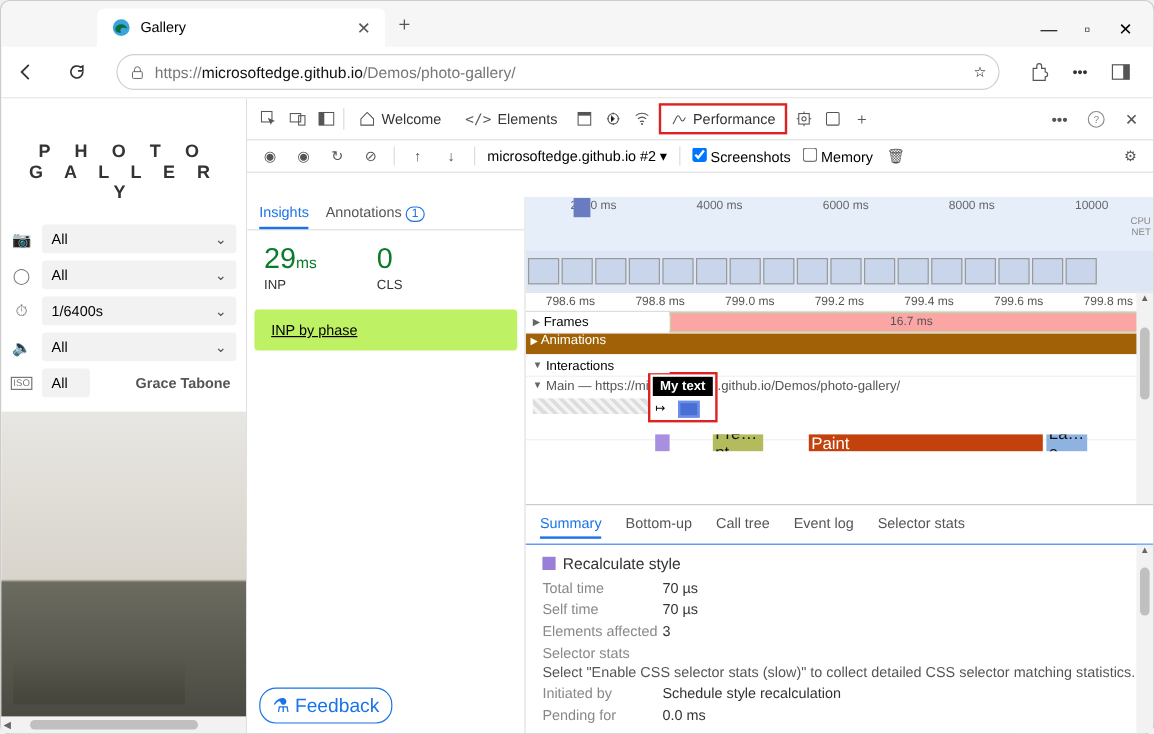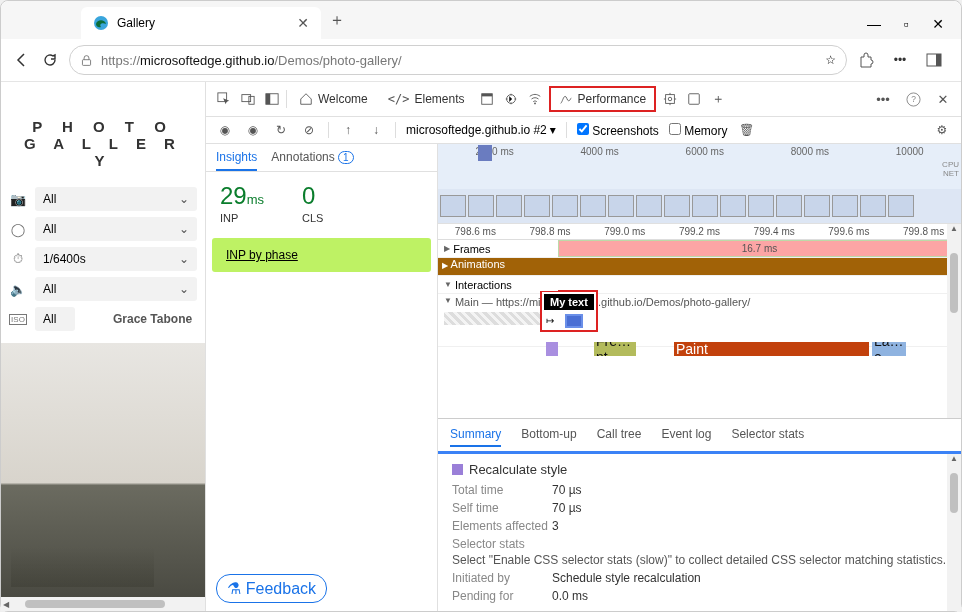--- a/index.html
+++ b/index.html
@@ -9,21 +9,21 @@
 .win { width: 100%; height: 100%; background: #fff; border: 1px solid #ccc; border-radius: 8px; display: flex; flex-direction: column; }
 .titlebar { display: flex; align-items: flex-end; height: 38px; background: #f6f6f6; border-radius: 8px 8px 0 0; }
 .tab { display: flex; align-items: center; gap: 8px; background: #fff; padding: 6px 12px; margin-left: 80px; border-radius: 6px 6px 0 0; width: 240px; height: 32px; }
 .tab-favicon { width: 16px; height: 16px; }
 .tab-title { flex: 1; font-size: 12px; }
 .tab-close { font-size: 14px; color: #555; }
 .new-tab { margin-left: 8px; font-size: 16px; color: #555; align-self: center; }
 .win-controls { margin-left: auto; display: flex; gap: 18px; padding: 0 16px 8px 0; align-items: center; }
 .win-btn { width: 14px; height: 14px; display: flex; align-items: center; justify-content: center; font-size: 14px; }
 
-.navbar { display: flex; align-items: center; gap: 10px; padding: 6px 12px; border-bottom: 1px solid #e5e5e5; }
+.navbar { display: flex; align-items: center; gap: 24px; padding: 6px 12px; border-bottom: 1px solid #e5e5e5; }
 .nav-icon { width: 18px; height: 18px; display: flex; align-items: center; justify-content: center; color: #333; }
 .urlbar { flex: 1; display: flex; align-items: center; gap: 8px; border: 1px solid #d0d0d0; border-radius: 16px; padding: 4px 10px; height: 30px; }
 .url-text { font-size: 13px; color: #777; flex: 1; white-space: nowrap; overflow: hidden; }
 .url-black { color: #111; }
 .nav-right { display: flex; gap: 16px; align-items: center; padding-right: 6px; }
 
 .main { flex: 1; display: flex; overflow: hidden; }
 
 
 .left { width: 205px; border-right: 1px solid #e0e0e0; display: flex; flex-direction: column; }
@@ -48,28 +48,28 @@
 .dt-tabitem { display: flex; align-items: center; gap: 5px; padding: 4px 8px; font-size: 12px; color: #333; }
 .dt-perf { border: 2px solid #d22; }
 .dt-spacer { flex: 1; }
 .dt-tabs-right { display: flex; gap: 10px; align-items: center; }
 
 .dt-toolbar { display: flex; align-items: center; gap: 10px; padding: 4px 10px; border-bottom: 1px solid #e0e0e0; font-size: 12px; }
 .dt-tool { width: 18px; height: 18px; display: flex; align-items: center; justify-content: center; color: #555; }
 .dt-sel { display: flex; align-items: flex-end; gap: 3px; }
 .cbx { width: 12px; height: 12px; }
 
-.dt-content { flex: 1; display: flex; overflow: hidden; }
+.dt-content { flex: 1; display: flex; overflow: hidden; margin-top: 20px; }
 
 .insights-col { width: 232px; border-right: 1px solid #e0e0e0; display: flex; flex-direction: column; }
 .ins-tabs { display: flex; gap: 14px; padding: 6px 10px 0; border-bottom: 1px solid #e0e0e0; font-size: 12px; }
 .ins-tab { padding-bottom: 5px; color: #555; }
 .ins-tab.active { color: #1a73e8; border-bottom: 2px solid #1a73e8; }
 .ins-badge { display: inline-block; border: 1px solid #1a73e8; color: #1a73e8; border-radius: 8px; padding: 0 4px; font-size: 10px; }
-.metrics { display: flex; padding: 10px 14px; gap: 38px; align-items: flex-end; }
+.metrics { display: flex; padding: 10px 14px; gap: 50px; align-items: flex-end; }
 .metric-val { font-size: 24px; color: #0a7d2c; }
 .metric-unit { font-size: 13px; color: #0a7d2c; }
 .metric-lbl { font-size: 11px; color: #333; margin-top: 2px; }
 .inp-row { background: #bef264; padding: 10px 14px; font-size: 12px; margin: 4px 6px 0; border-radius: 3px; text-decoration: underline; }
 .feedback { margin: auto 10px 8px; border: 1px solid #1a73e8; color: #1a73e8; border-radius: 14px; padding: 4px 10px; font-size: 16px; width: fit-content; }
 
 .perf-col { flex: 1; display: flex; flex-direction: column; position: relative; overflow: hidden; }
 .overview { height: 80px; border-bottom: 1px solid #e0e0e0; position: relative; background: linear-gradient(#e6eef9, #e6eef9); }
 .ov-ruler { display: flex; font-size: 10px; color: #666; padding: 2px 4px 0; justify-content: space-around; }
 .ov-sel { position: absolute; left: 40px; top: 1px; width: 14px; height: 16px; background: #6a7cc0; }
@@ -99,21 +99,21 @@
 
 .annot-box { position: absolute; border: 2px solid #d22; background: #fff; padding: 2px; }
 .annot-label { background: #000; color: #fff; font-size: 11px; font-weight: 600; padding: 2px 6px; white-space: nowrap; }
 .annot-target { width: 18px; height: 14px; background: #4a6fd4; border: 2px solid #6a8fe8; margin: 2px auto 0; position: relative; }
 
 .vscroll { position: absolute; right: 0; top: 0; bottom: 0; width: 14px; background: #f2f2f2; }
 .vthumb { width: 8px; height: 60px; background: #c0c0c0; border-radius: 4px; margin: 20px auto 0; }
 .vup { font-size: 8px; text-align: center; color: #666; }
 
 .details { border-top: 1px solid #ccc; display: flex; flex-direction: column; }
-.det-tabs { display: flex; gap: 20px; padding: 4px 12px; border-bottom: 3px solid #3b82f6; font-size: 12px; }
+.det-tabs { display: flex; gap: 20px; padding: 4px 12px; border-bottom: 1px solid #3b82f6; font-size: 12px; }
 .det-tab { padding: 4px 0; color: #555; }
 .det-tab.active { color: #1a73e8; border-bottom: 2px solid #1a73e8; }
 .det-body { padding: 8px 14px; font-size: 12px; color: #555; position: relative; }
 .det-title { display: flex; align-items: center; gap: 6px; color: #333; font-size: 13px; margin-bottom: 6px; }
 .sq { width: 11px; height: 11px; background: #9a7fd8; }
 .det-grid { display: grid; grid-template-columns: 100px 1fr; row-gap: 4px; font-size: 12px; }
 .det-k { color: #888; }
 .det-v { color: #333; }
 .det-note { color: #555; margin: 2px 0 4px; font-size: 12px; }
 

